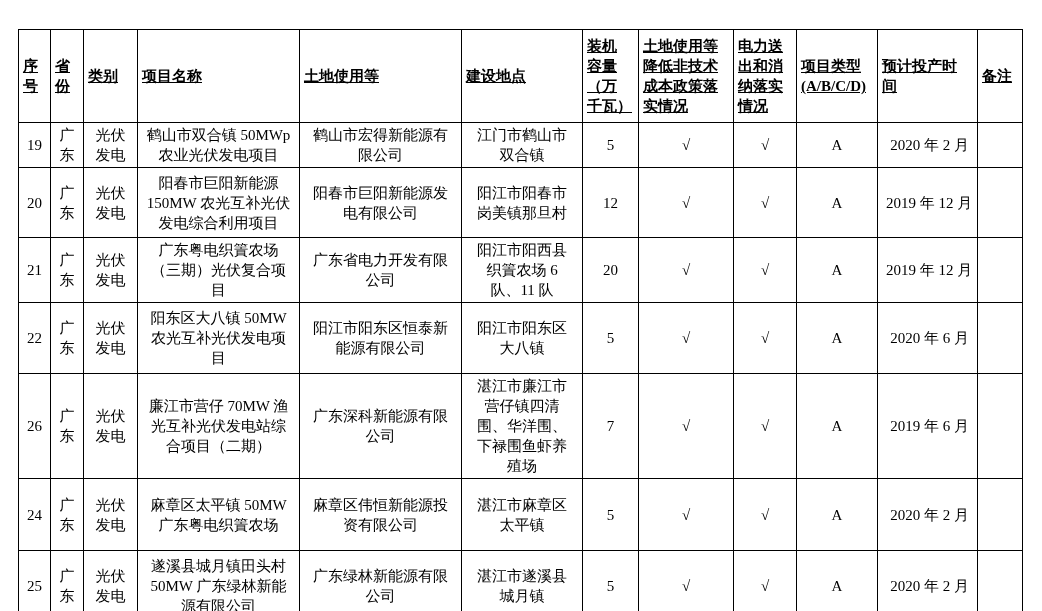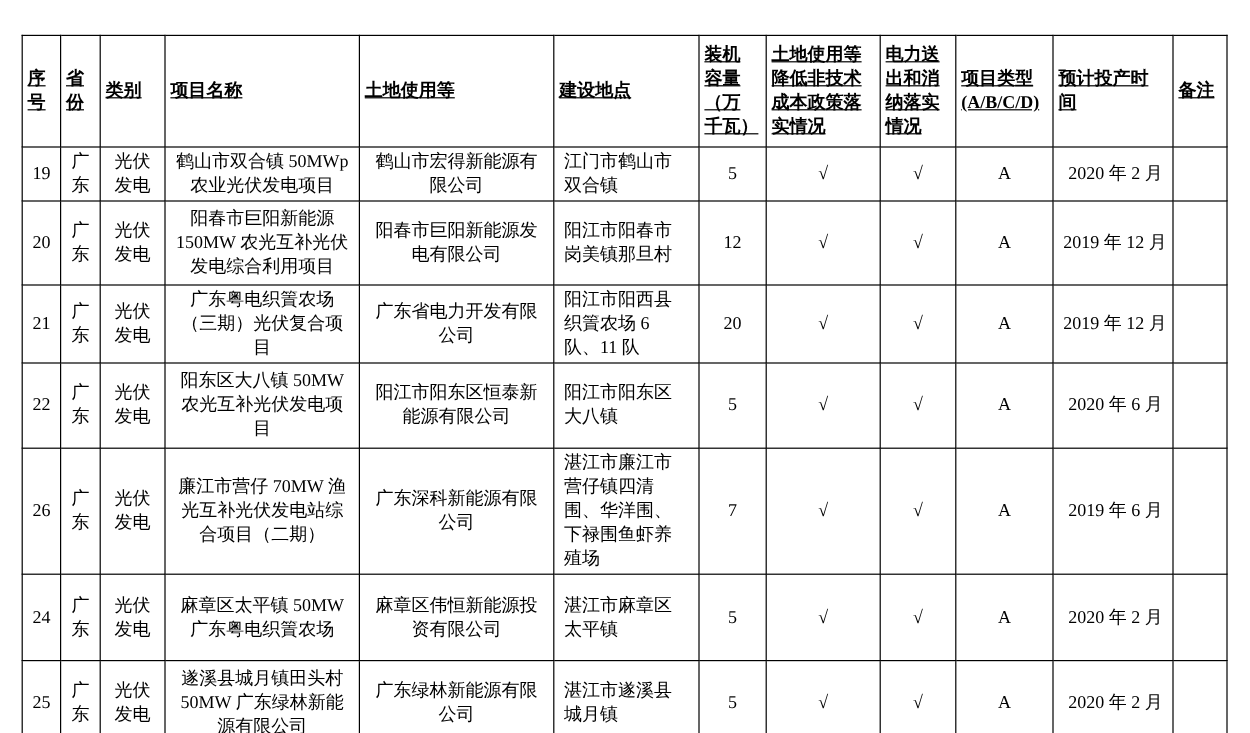--- a/index.html
+++ b/index.html
@@ -38,21 +38,21 @@
   table.projects th {
     font-weight: bold;
     text-align: left;
     white-space: pre-line;
     padding: 2px 4px;
     text-decoration: underline;
   }
   td.tc { text-align: center; }
   td.tl { text-align: center; }
   td.ps { padding: 2px 4px; }
-  td.loc { padding: 2px 6px; }
+  td.loc { padding: 2px 6px; text-align: center; }
   td.date { white-space: nowrap; text-align: right; }
   tr.h-head { height: 93px; }
   tr.h-r19 { height: 41px; font-family: Liberation Serif, serif; }
   tr.h-r20 { height: 70px; }
   tr.h-r21 { height: 62px; }
   tr.h-r22 { height: 71px; }
   tr.h-r23 { height: 104px; }
   tr.h-r24 { height: 72px; }
   tr.h-r25 { height: 70px; }
 </style>

